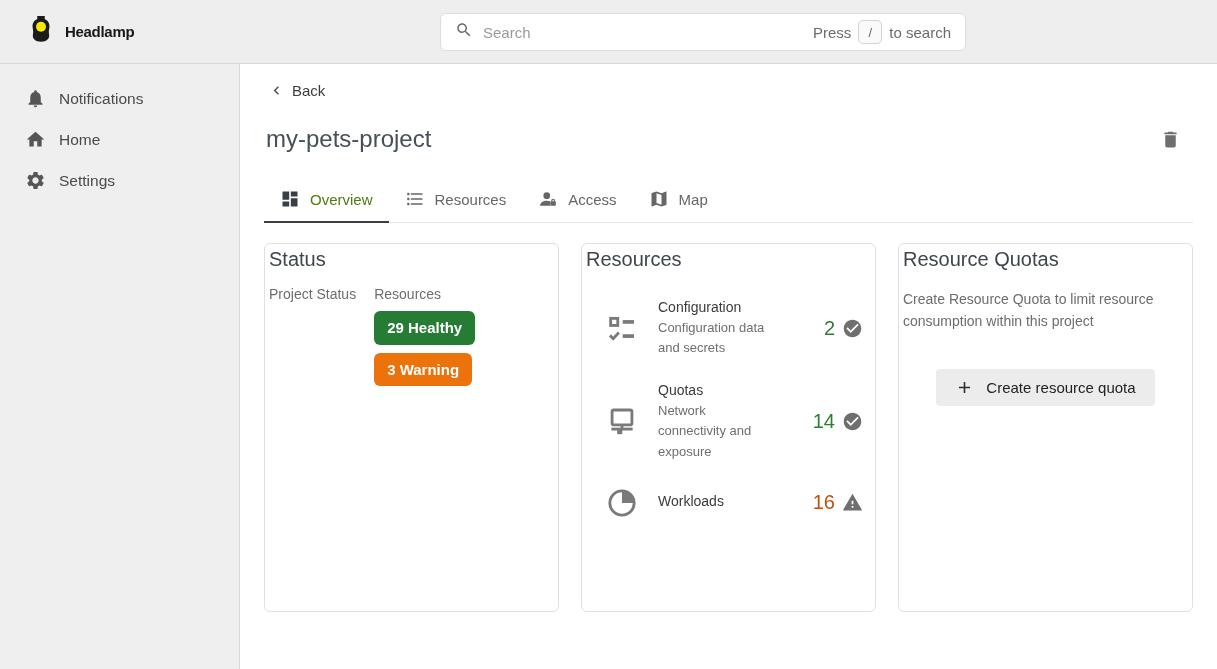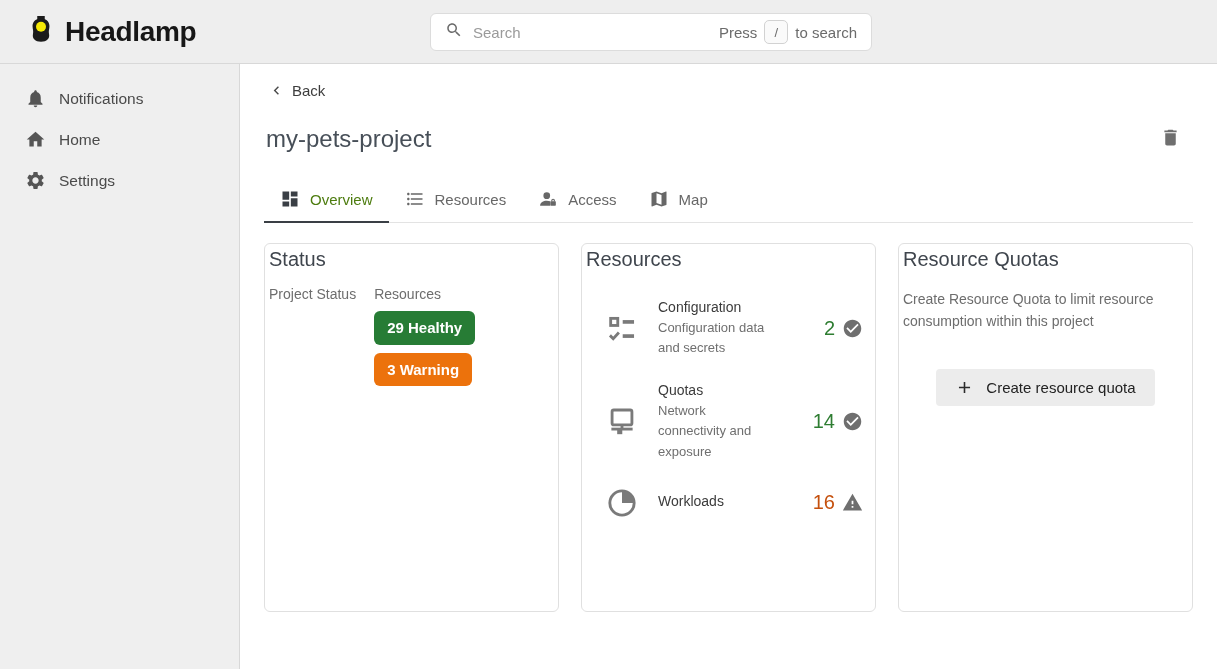--- a/index.html
+++ b/index.html
@@ -11,38 +11,38 @@
     --bg-gray:#eeeeee;
     --border-gray:#d8d8d8;
   }
   *{box-sizing:border-box;margin:0;padding:0;}
   html,body{width:1217px;height:669px;overflow:hidden;}
   body{font-family:"Liberation Sans","DejaVu Sans",sans-serif;background:#fff;}
 
   
   .topbar{position:relative;height:64px;background:var(--bg-gray);border-bottom:1px solid var(--border-gray);display:flex;align-items:center;padding:0 26px;}
   .logo{display:flex;align-items:center;gap:9px;cursor:pointer;}
-  .logo-text{font-size:28px;font-weight:800;color:#171717;letter-spacing:-.3px;}
-  .searchbar{position:absolute;left:430px;top:13px;width:442px;height:38px;background:#fff;border:1px solid #dcdcdc;border-radius:6px;display:flex;align-items:center;padding:0 14px;gap:10px;}
+  .logo-text{font-size:15px;font-weight:800;color:#171717;letter-spacing:-.3px;}
+  .searchbar{position:absolute;left:440px;top:13px;width:526px;height:38px;background:#fff;border:1px solid #dcdcdc;border-radius:6px;display:flex;align-items:center;padding:0 14px;gap:10px;}
   .searchbar input{flex:1;border:none;outline:none;font-size:15px;color:#444;background:transparent;font-family:inherit;}
   .searchbar input::placeholder{color:#9a9a9a;}
   .search-hint{display:flex;align-items:center;gap:7px;font-size:15px;color:#6b6b6b;white-space:nowrap;}
   .keycap{display:inline-flex;align-items:center;justify-content:center;min-width:24px;height:24px;border:1px solid #d2d2d2;border-radius:5px;background:#fafafa;font-size:13px;color:#6b6b6b;}
 
   
   .main{display:flex;height:605px;}
   .sidebar{width:240px;background:#efefef;border-right:1px solid var(--border-gray);padding-top:14px;}
   .sidebar-item{display:flex;align-items:center;gap:13px;padding:10px 0 10px 25px;font-size:15.5px;color:#4a4a4a;cursor:pointer;}
   .sidebar-item .icn{color:#555;display:flex;}
   .content{flex:1;background:#fff;padding:16px 24px 0;}
 
   
   .back{display:inline-flex;align-items:center;gap:7px;font-size:15px;color:#3d3d3d;cursor:pointer;padding:2px 4px;}
   .back .icn{color:#4a4a4a;display:flex;}
-  .title-row{display:flex;align-items:center;margin-top:22px;padding-left:2px;}
+  .title-row{display:flex;align-items:flex-end;margin-top:22px;padding-left:2px;}
   .page-title{font-size:24px;font-weight:500;color:#474f58;}
   .trash-btn{margin-left:auto;margin-right:12px;background:none;border:none;color:#6f6f6f;cursor:pointer;display:flex;}
 
   
   .tabs{display:flex;margin-top:24px;border-bottom:1px solid #e3e3e3;}
   .tab{display:flex;align-items:center;gap:10px;padding:12px 16px 13px;font-size:15px;font-weight:500;color:#676767;position:relative;cursor:pointer;}
   .tab .icn{display:flex;color:#676767;}
   .tab.active{color:#4d7c0f;}
   .tab.active .icn{color:#3a3f45;}
   .tab.active::after{content:"";position:absolute;left:0;right:0;bottom:-1px;height:2px;background:#3a3f45;}

